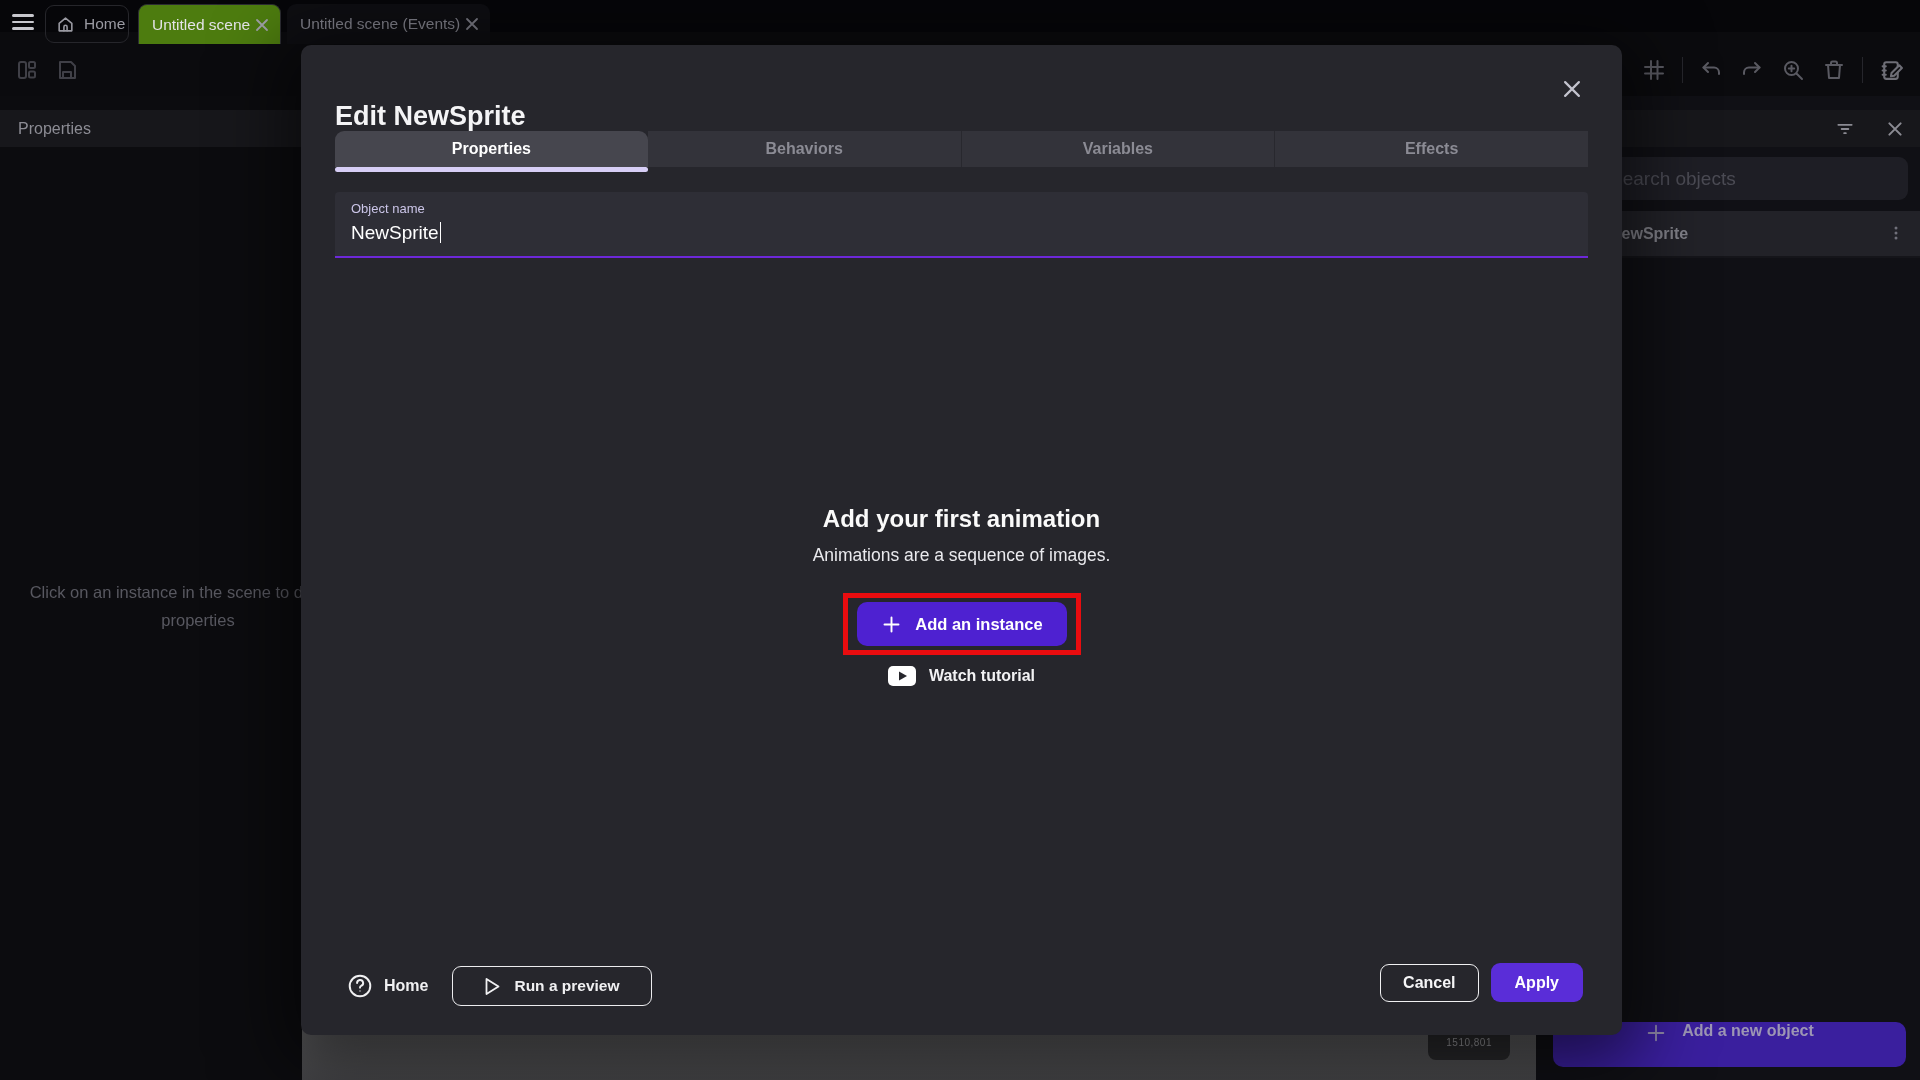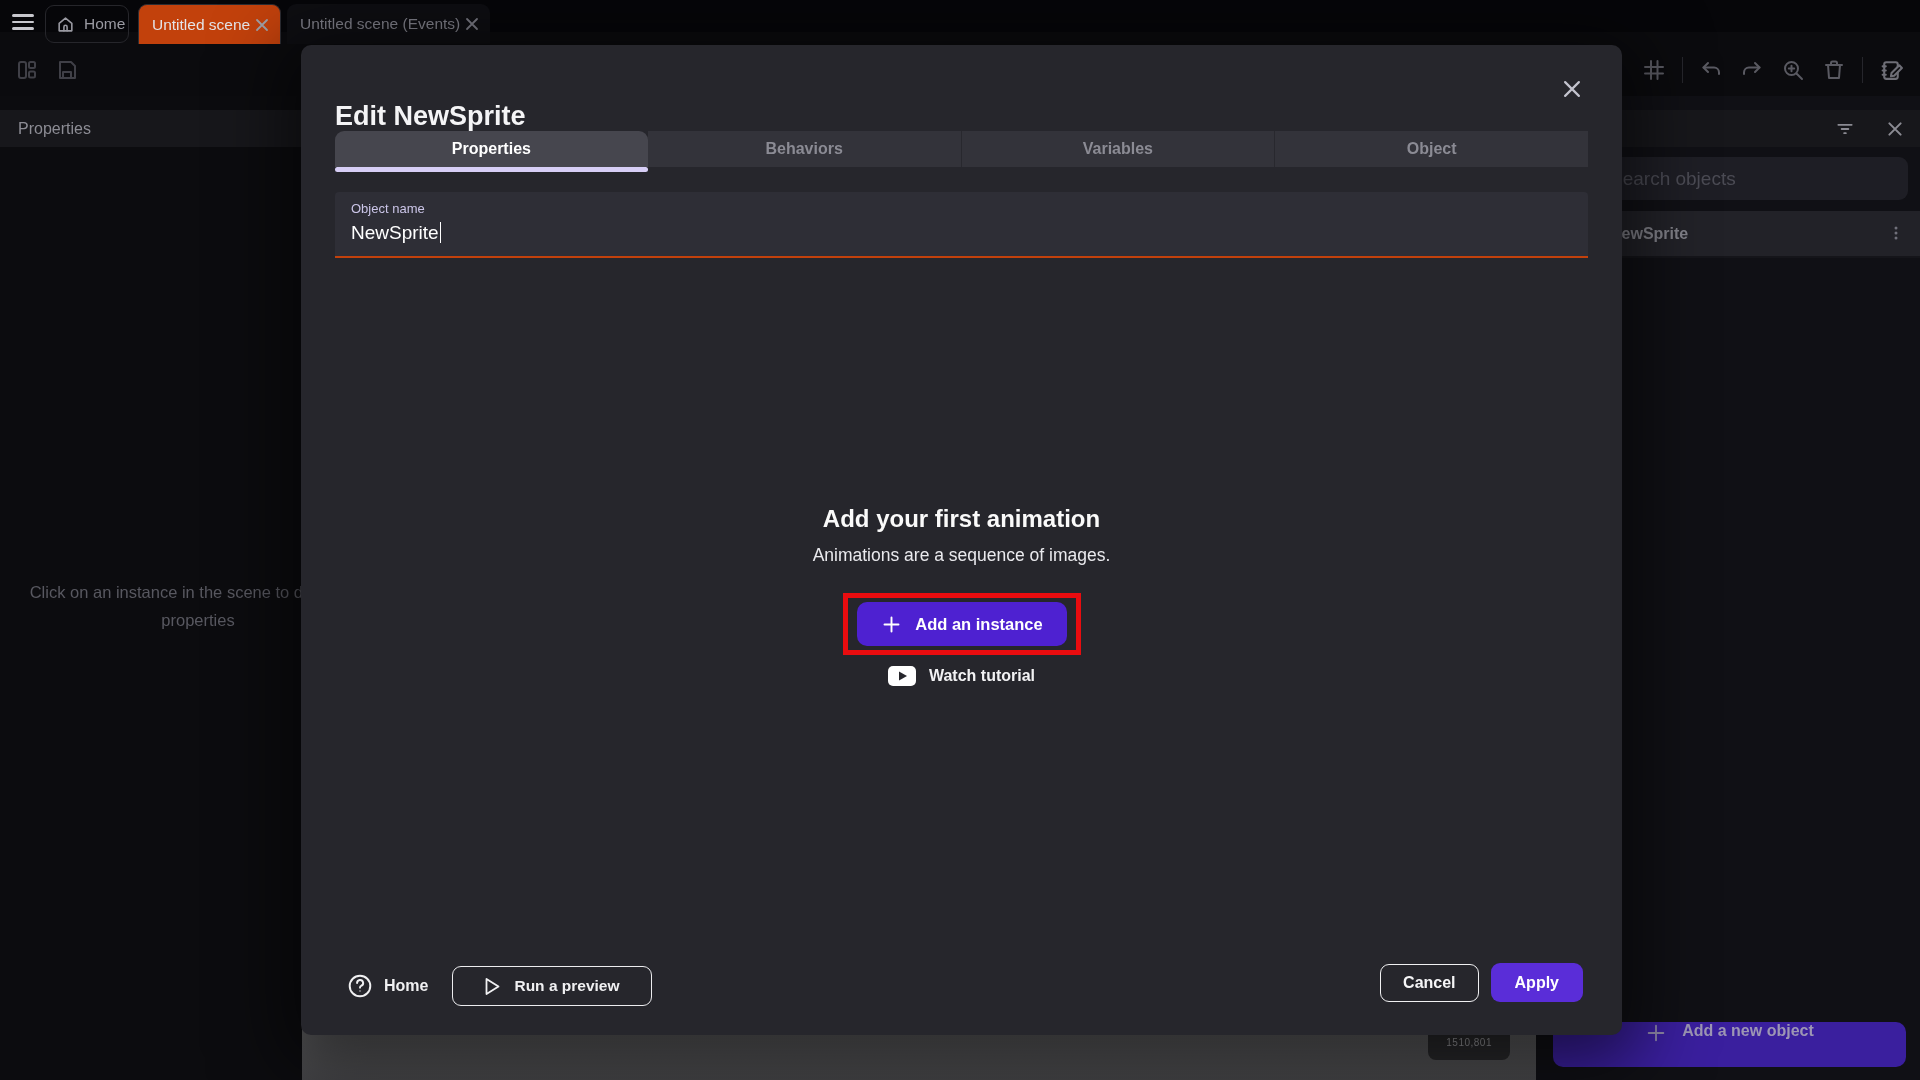--- a/index.html
+++ b/index.html
@@ -9,21 +9,21 @@
 
   
   .tabbar { position:absolute; left:0; top:0; width:1920px; height:32px; background:#060609; }
   .hamburger { position:absolute; left:12px; top:9px; width:30px; height:26px; display:flex;
     flex-direction:column; justify-content:center; gap:4px; cursor:pointer; }
   .hamburger span { display:block; width:22px; height:2.5px; background:#c7c7cd; border-radius:2px; }
   .tab { position:absolute; top:4px; height:40px; display:flex; align-items:center;
     border-radius:9px 9px 0 0; font-size:15.5px; cursor:pointer; }
   .tab-home { left:45px; width:84px; border:1px solid #26262b; border-radius:9px;
     height:38px; top:5px; color:#9a9aa2; padding:0 10px; gap:9px; }
-  .tab-scene { left:138px; width:143px; background:#c2410c; border:1px solid #2c2c32;
+  .tab-scene { left:138px; width:143px; background:#4d7c0f; border:1px solid #2c2c32;
     border-bottom:none; color:#e4e4e8; padding:0 10px 0 13px; justify-content:space-between; }
   .tab-events { left:287px; width:203px; background:#0e0e12; color:#80808a;
     padding:0 10px 0 13px; justify-content:space-between; }
   .tab .x { color:#9fa0a8; width:16px; height:16px; }
   .tab-events .x { color:#7a7a84; }
 
   
   .toolbar { position:absolute; left:0; top:44px; width:1920px; height:52px; background:#0b0b0e; }
   .tb-left { position:absolute; left:14px; top:0; height:52px; display:flex; align-items:center; gap:14px; color:#404047; }
   .tb-right { position:absolute; right:16px; top:0; height:52px; display:flex; align-items:center; gap:15px; color:#5a5a62; }
@@ -71,21 +71,21 @@
   .dlg-tabs { position:absolute; left:34px; right:34px; top:86px; height:36px; display:flex; }
   .dlg-tab { flex:1; display:flex; align-items:center; justify-content:center; font-size:16px;
     font-weight:bold; background:#33333a; color:#8b8b94; cursor:pointer; position:relative; }
   .dlg-tab + .dlg-tab { border-left:1px solid #28282e; }
   .dlg-tab.active { background:#46464e; color:#ffffff; border-radius:9px 9px 0 0; border-left:none; }
   .dlg-tab.active + .dlg-tab { border-left:none; }
   .dlg-tab.active::after { content:""; position:absolute; left:0; right:0; bottom:-5px; height:5px;
     background:#d7cef6; border-radius:3px; }
 
   .name-field { position:absolute; left:34px; right:34px; top:147px; height:66px; background:#2e2e36;
-    border-radius:4px 4px 0 0; border-bottom:2px solid #c2410c; cursor:text; }
+    border-radius:4px 4px 0 0; border-bottom:2px solid #6d28d9; cursor:text; }
   .name-field .label { position:absolute; left:16px; top:9px; font-size:13px; color:#cbc5e8; }
   .name-field .value { position:absolute; left:16px; top:30px; font-size:19px; color:#ffffff; }
   .caret { display:inline-block; width:1.5px; height:21px; background:#fff; vertical-align:-4px; margin-left:1px; }
 
   .empty-title { position:absolute; left:0; right:0; top:460px; text-align:center; font-size:24px;
     font-weight:bold; color:#fafafa; }
   .empty-sub { position:absolute; left:0; right:0; top:500px; text-align:center; font-size:17.5px; color:#eaeaee; }
 
   .highlight-box { position:absolute; left:542px; top:548px; width:238px; height:62px;
     border:5px solid #e90c0f; display:flex; align-items:center; justify-content:center; }
@@ -267,21 +267,21 @@
     <div class="modal-close">
       <svg width="22" height="22" viewBox="0 0 16 16" stroke="currentColor" stroke-width="1.6" stroke-linecap="round">
           <path d="M3 3 L13 13 M13 3 L3 13"></path>
         </svg>
     </div>
 
     <div class="dlg-tabs">
       <div class="dlg-tab active">Properties</div>
       <div class="dlg-tab">Behaviors</div>
       <div class="dlg-tab">Variables</div>
-      <div class="dlg-tab">Object</div>
+      <div class="dlg-tab">Effects</div>
     </div>
 
     <div class="name-field">
       <div class="label">Object name</div>
       <div class="value"><span>NewSprite</span><span class="caret"></span></div>
     </div>
 
     <div class="empty-title">Add your first animation</div>
     <div class="empty-sub">Animations are a sequence of images.</div>
 

